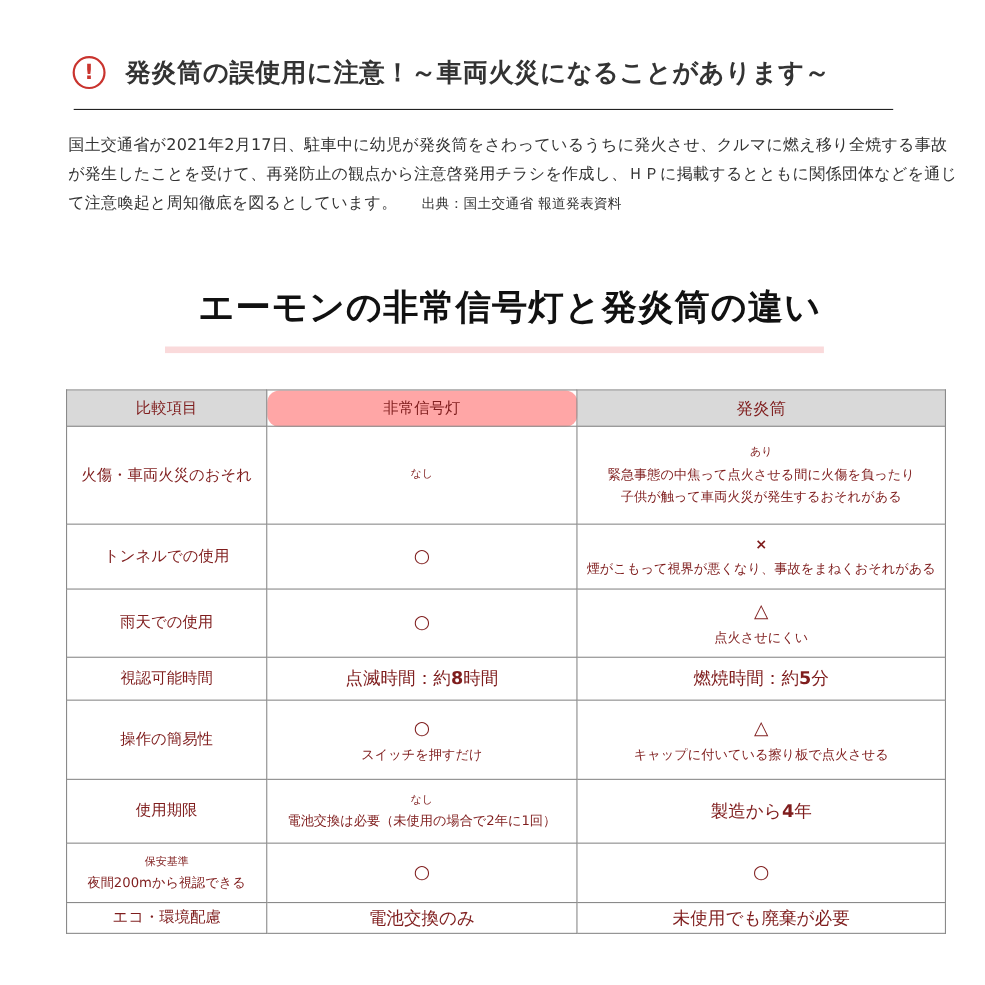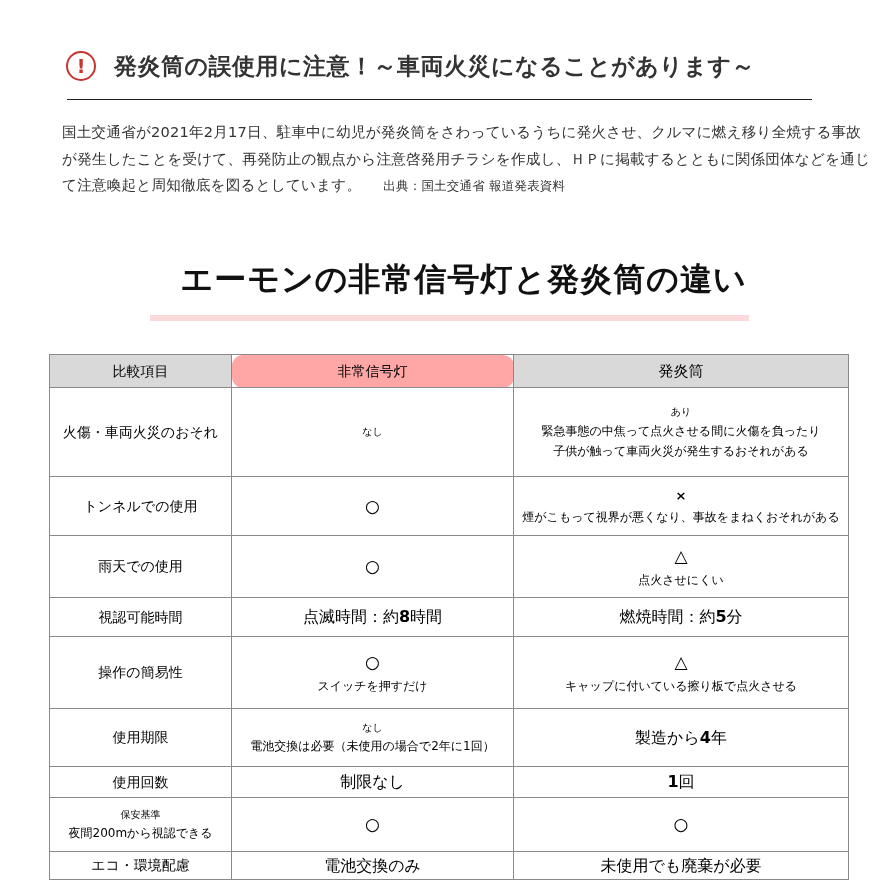--- a/index.html
+++ b/index.html
@@ -25,23 +25,23 @@
     }
     .intro .source { font-size: 12.5px; margin-left: 22px; color: #333; }
     .section-title {
       position: absolute; left: 16px; width: 895px; top: 258px; text-align: center;
       font-size: 32px; font-weight: bold; color: #111; letter-spacing: 1px;
     }
     .section-underline {
       position: absolute; left: 150px; top: 315px; width: 599px; height: 6px; background: #fadadb;
     }
     table.cmp {
-      position: absolute; left: 49px; top: 354px; width: 799px;
+      position: absolute; left: 60px; top: 354px; width: 799px;
       border-collapse: collapse; table-layout: fixed;
-      font-size: 14px; color: #000000;
+      font-size: 14px; color: #7f1d1d;
     }
     table.cmp td, table.cmp th {
       border: 1px solid #8a8a8a; text-align: center; vertical-align: middle;
       padding: 0 2px; font-weight: normal; line-height: 1.35;
     }
     th.h-item { background: #d9d9d9; }
     th.h-light { background: #ffa6a6; border-radius: 11px; }
     th.h-flare { background: #d9d9d9; font-size: 15px; }
     .main-val { font-size: 10px; display: block; }
     .sub { font-size: 12px; display: block; margin-top: 4px; }
@@ -133,25 +133,20 @@
 
   <tr style="height:58px">
     <td>使用期限</td>
     <td>
       <span class="main-val">なし</span>
       <span class="sub">電池交換は必要（未使用の場合で2年に1回）</span>
     </td>
     <td class="big"><span>製造から</span><b class="num">4</b><span>年</span></td>
   </tr>
 
-  <tr style="height:31px">
-    <td>使用回数</td>
-    <td class="big">制限なし</td>
-    <td class="big"><b class="num">1</b><span>回</span></td>
-  </tr>
 
   <tr style="height:54px">
     <td>
       <span class="main-val">保安基準</span>
       <span class="row-label-sub">夜間200mから視認できる</span>
     </td>
     <td>
           <span class="sym">○</span>
         </td>
     <td>

